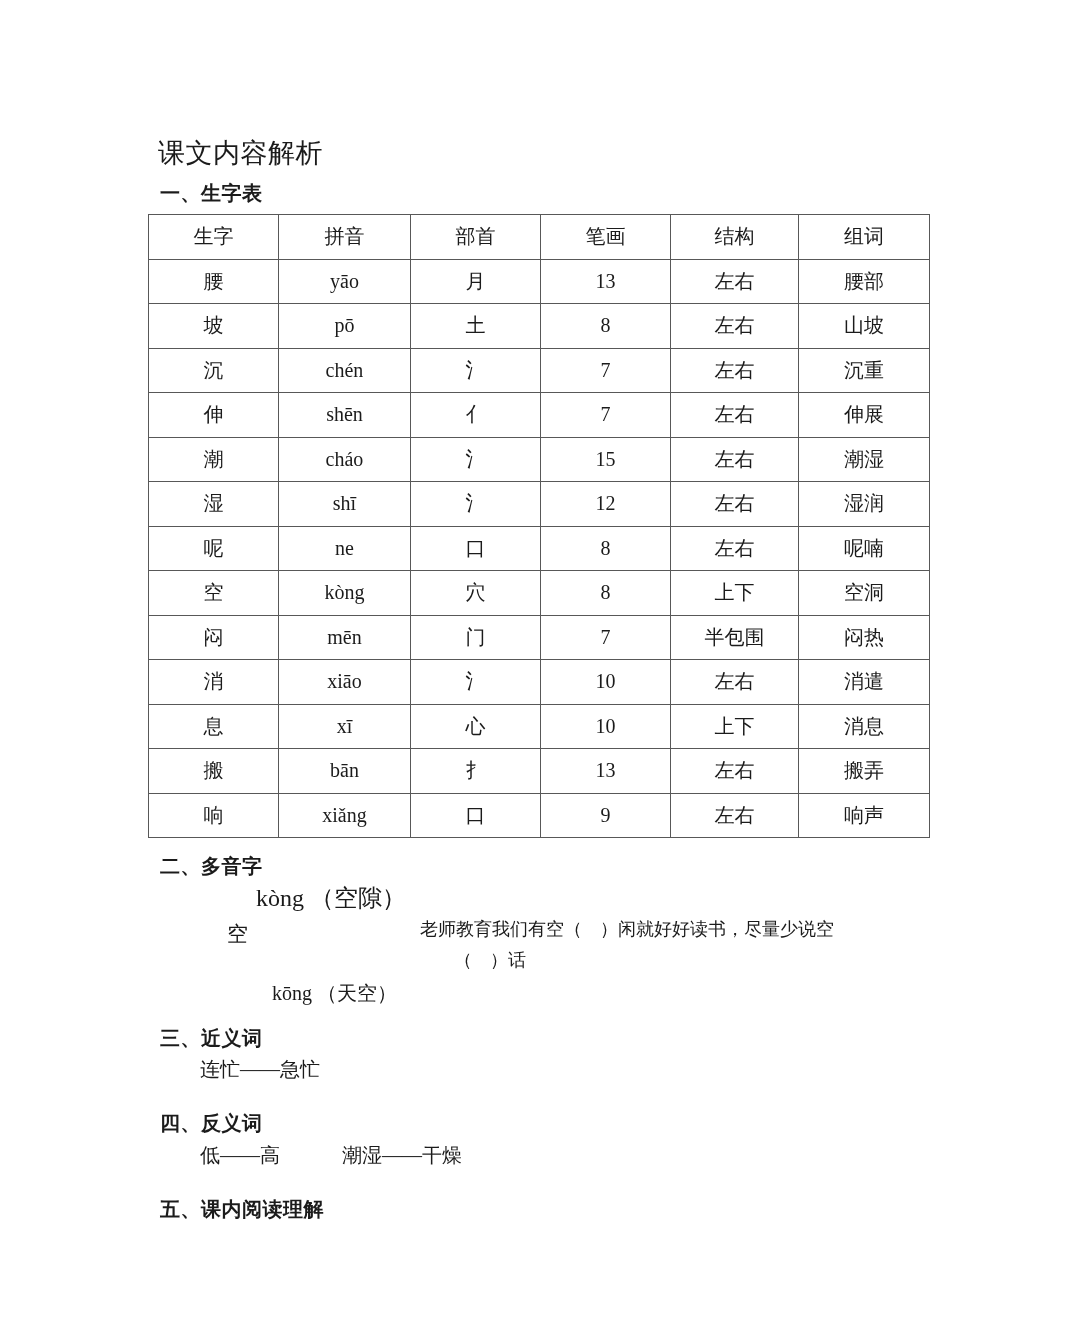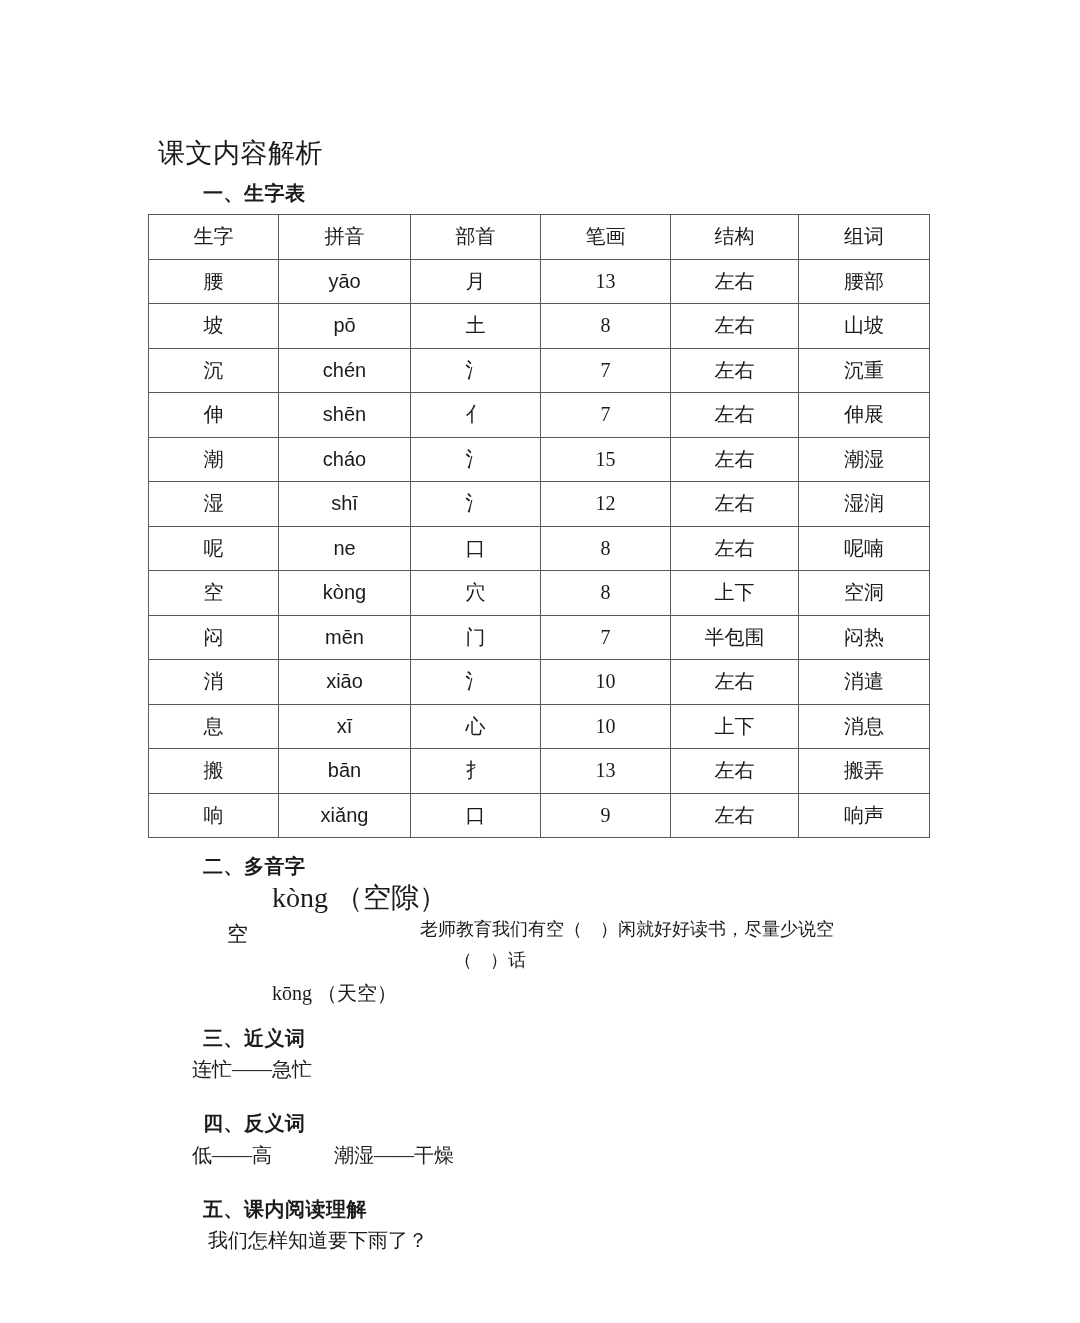--- a/index.html
+++ b/index.html
@@ -39,21 +39,20 @@
 
   
   .section-heading {
     position: absolute;
     left: 160px;
     font-size: 20px;
     line-height: 26px;
     font-weight: bold;
     white-space: nowrap;
     letter-spacing: 0.5px;
-    margin-left: 43px;
   }
   #sec1 { top: 180px; }
   #sec2 { top: 855px; font-family: Liberation Mono, monospace; }
   #sec3 { top: 1025px; }
   #sec4 { top: 1110px; }
   #sec5 { top: 1196px; }
 
   
   .vocab-table-wrap {
     position: absolute;
@@ -79,21 +78,21 @@
     white-space: nowrap;
   }
   table.vocab col.c1 { width: 130px; }
   table.vocab col.c2 { width: 132px; }
   table.vocab col.c3 { width: 130px; }
   table.vocab col.c4 { width: 130px; }
   table.vocab col.c5 { width: 128px; }
   table.vocab col.c6 { width: 131px; }
 
   td.pinyin, th.pinyin-h {
-    font-family: Liberation Sans, sans-serif;
+    font-family: Liberation Serif, serif;
     font-size: 19px;
   }
   td.strokes {
     font-family: "Liberation Serif", "DejaVu Serif", serif;
     font-size: 19px;
   }
 
   
   .polyphone {
     position: absolute;
@@ -104,23 +103,23 @@
   }
   .poly-char {
     position: absolute;
     left: 67px;
     top: 36px;
     font-size: 21px;
     line-height: 28px;
   }
   .poly-read-top {
     position: absolute;
-    left: 112px;
+    left: 96px;
     top: 0px;
-    font-size: 28px;
+    font-size: 24px;
     line-height: 28px;
     white-space: nowrap;
   }
   .poly-read-bottom {
     position: absolute;
     left: 112px;
     top: 95px;
     font-size: 20px;
     line-height: 28px;
     white-space: nowrap;
@@ -135,21 +134,21 @@
     text-align: justify;
   }
   .poly-sentence .line2 {
     display: block;
     padding-left: 34px;
   }
 
   
   .body-line {
     position: absolute;
-    left: 192px;
+    left: 200px;
     font-size: 20px;
     line-height: 28px;
     white-space: nowrap;
   }
   #syn-line { top: 1055px; }
   #ant-line { top: 1141px; text-align: right; }
   #read-line { top: 1226px; left: 208px; }
 
   .gap-wide { display: inline-block; width: 52px; }
 </style>
@@ -307,15 +306,14 @@
   <div class="body-line" id="syn-line">连忙——急忙</div>
 
   <div class="section-heading" id="sec4">四、反义词</div>
   <div class="body-line" id="ant-line">
     <span>低——高</span>
     <span class="gap-wide"></span>
     <span>潮湿——干燥</span>
   </div>
 
   <div class="section-heading" id="sec5">五、课内阅读理解</div>
-  <div class="body-line" id="read-line">我们怎样知道要下雨了？</div>
 
 </div>
 
 </body></html>

